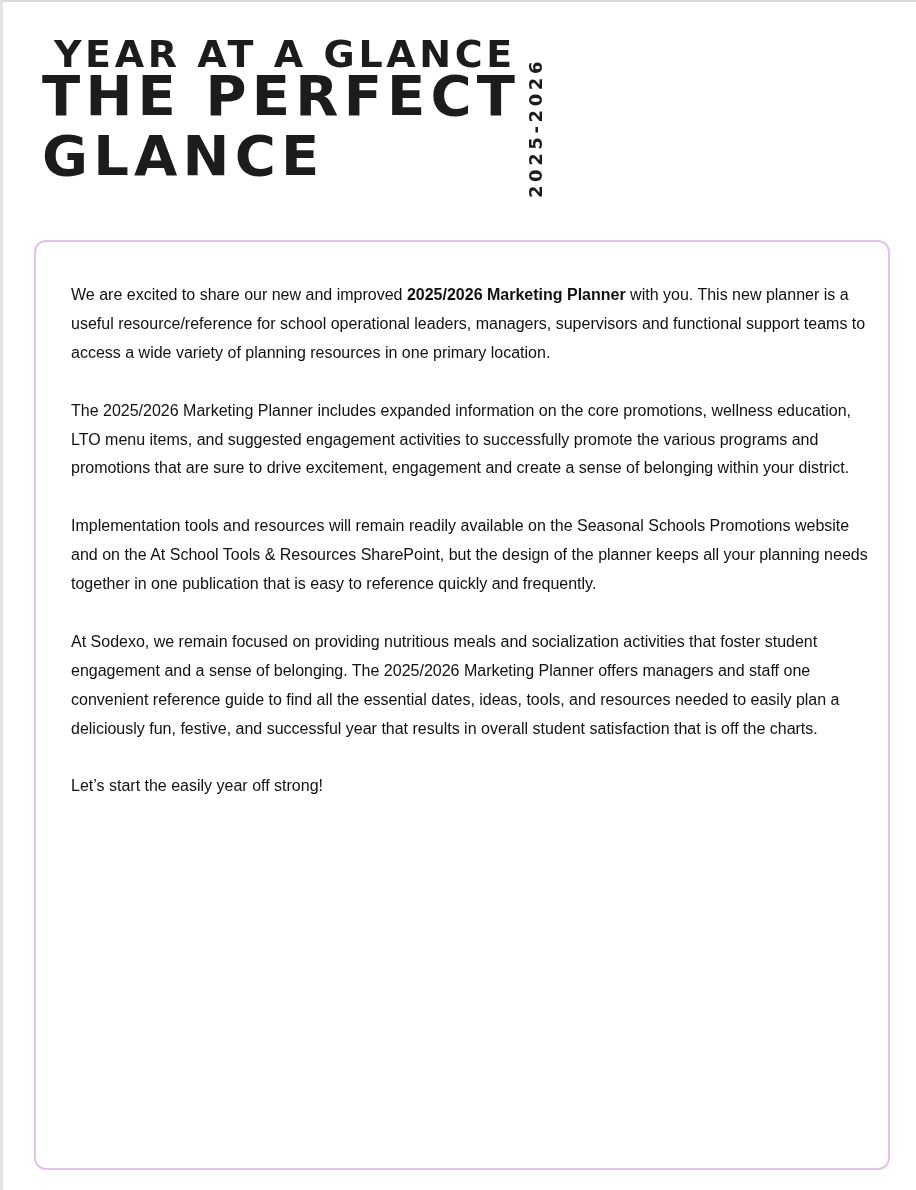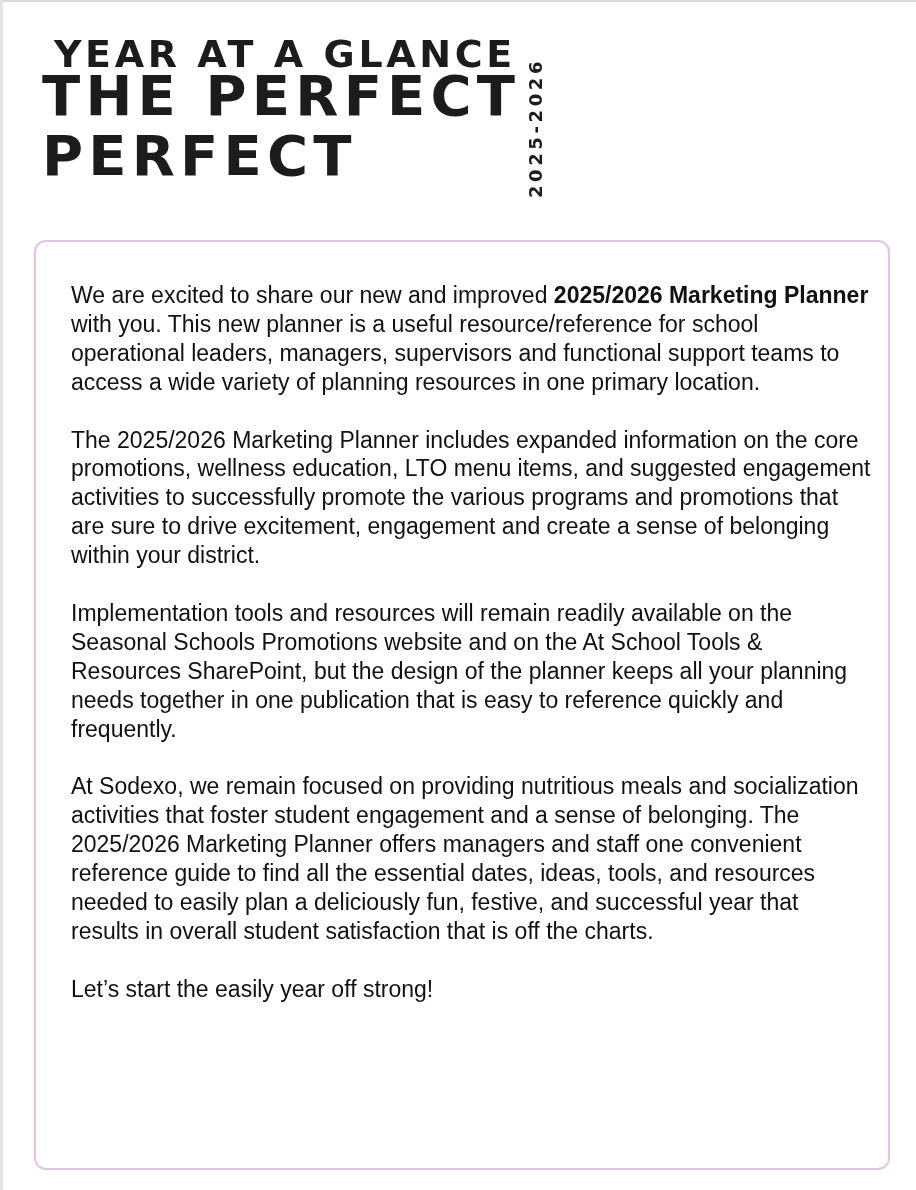--- a/index.html
+++ b/index.html
@@ -23,36 +23,36 @@
     position:absolute; left:483px; top:168px; transform-origin:0 0; transform:rotate(-90deg);
     font-family:"DejaVu Sans", sans-serif; font-weight:bold; font-size:18px; letter-spacing:3.6px;
     color:#1c1c1c; white-space:nowrap; line-height:22px;
   }
   .content-box {
     position:absolute; left:34px; top:240px; width:856px; height:930px;
     border:2px solid #e2c3e6; border-radius:12px; box-sizing:border-box;
   }
   .content {
     position:absolute; left:71px; top:281px; width:800px;
-    font-family:"Liberation Sans", sans-serif; font-size:23px; line-height:28.9px; color:#111111;
+    font-family:"Liberation Sans", sans-serif; font-size:16px; line-height:28.9px; color:#111111;
   }
   .content p { margin:0 0 28.9px 0; }
   .content b { font-weight:bold; }
 </style>
 </head>
 <body>
 
 <div class="frame-top"></div>
 <div class="frame-left"></div>
 
 <div class="header">
   <div class="kicker">YEAR AT A GLANCE</div>
   <div class="title">
     <span>THE PERFECT</span>
-    <span>PERFECT</span>
+    <span>GLANCE</span>
   </div>
   <div class="year-vertical">2025-2026</div>
 </div>
 
 <div class="content-box"></div>
 
 <div class="content">
   <p><span>We are excited to share our new and improved </span><b>2025/2026 Marketing Planner</b><span> with you. This new planner is a useful resource/reference for school operational leaders, managers, supervisors and functional support teams to access a wide variety of planning resources in one primary location.</span></p>
   <p>The 2025/2026 Marketing Planner includes expanded information on the core promotions, wellness education, LTO menu items, and suggested engagement activities to successfully promote the various programs and promotions that are sure to drive excitement, engagement and create a sense of belonging within your district.</p>
   <p>Implementation tools and resources will remain readily available on the Seasonal Schools Promotions website and on the At School Tools &amp; Resources SharePoint, but the design of the planner keeps all your planning needs together in one publication that is easy to reference quickly and frequently.</p>

